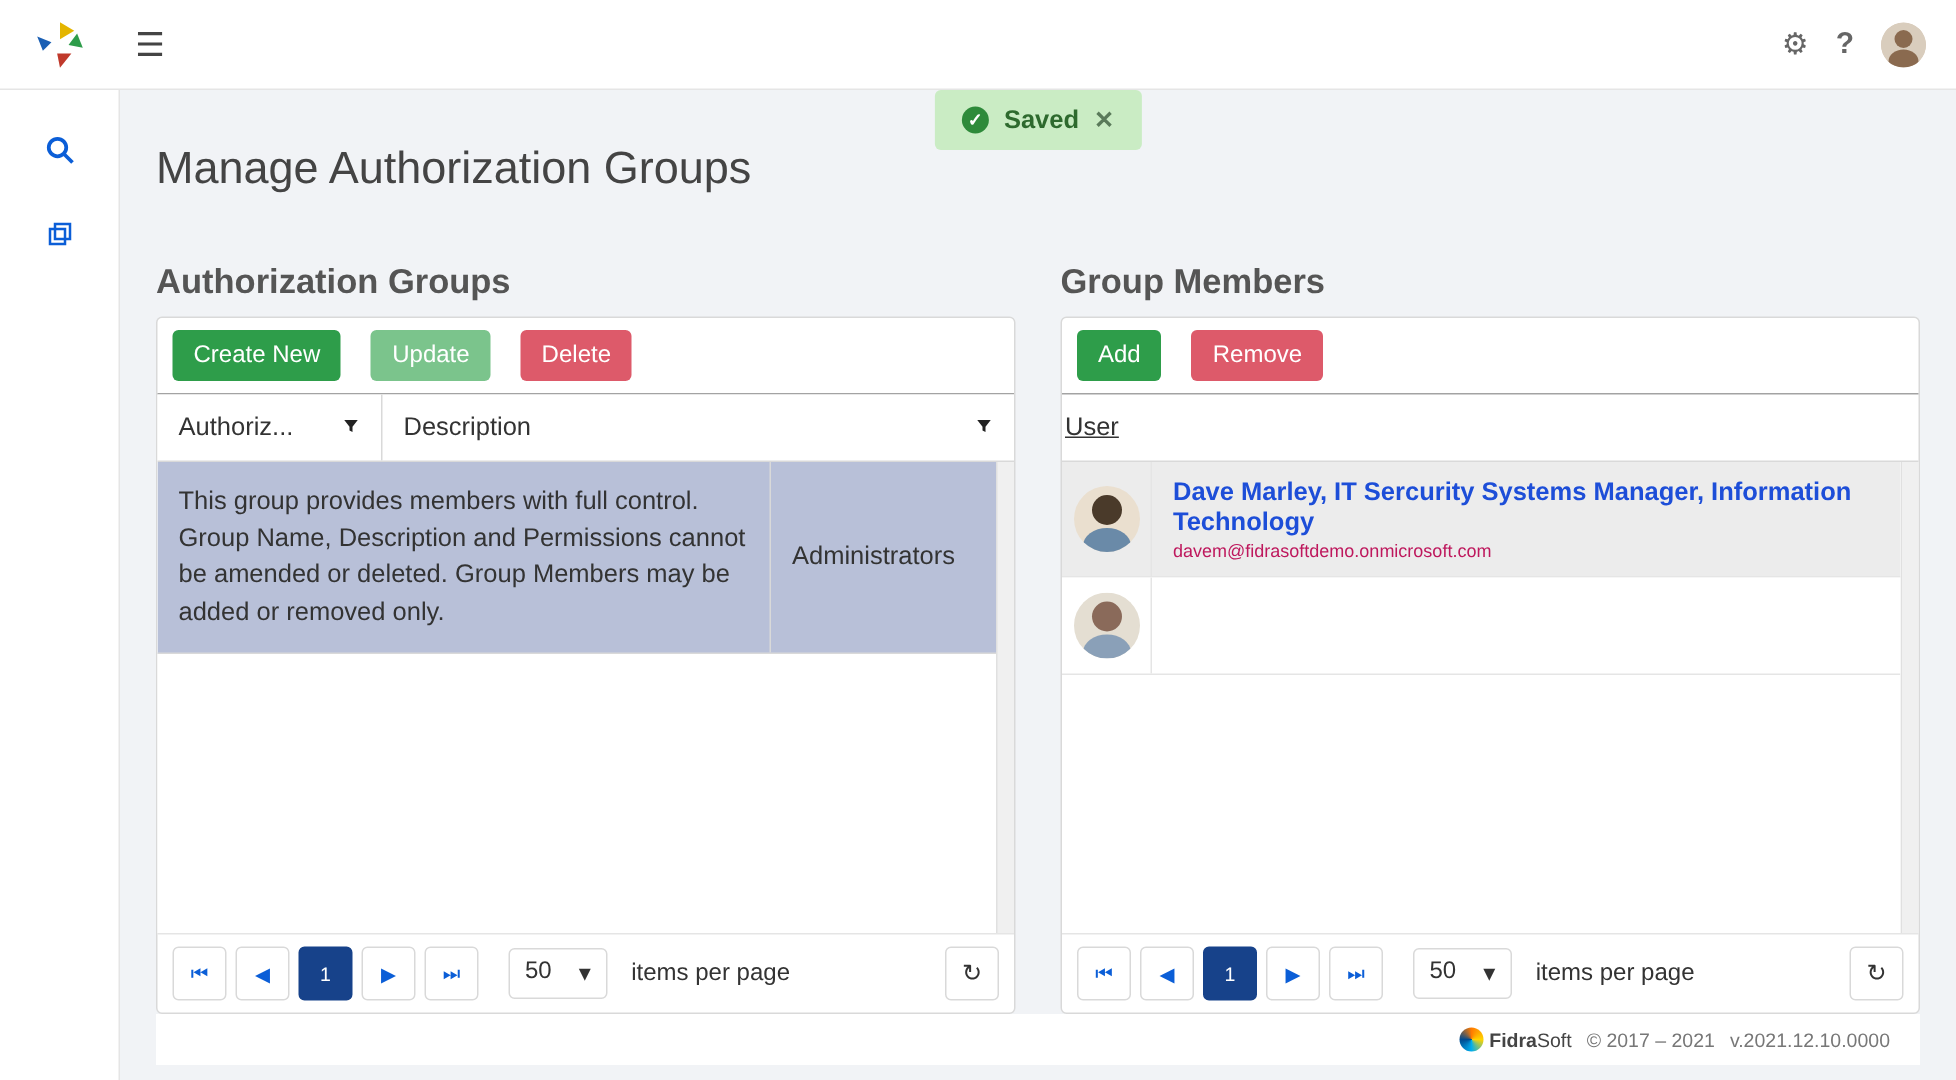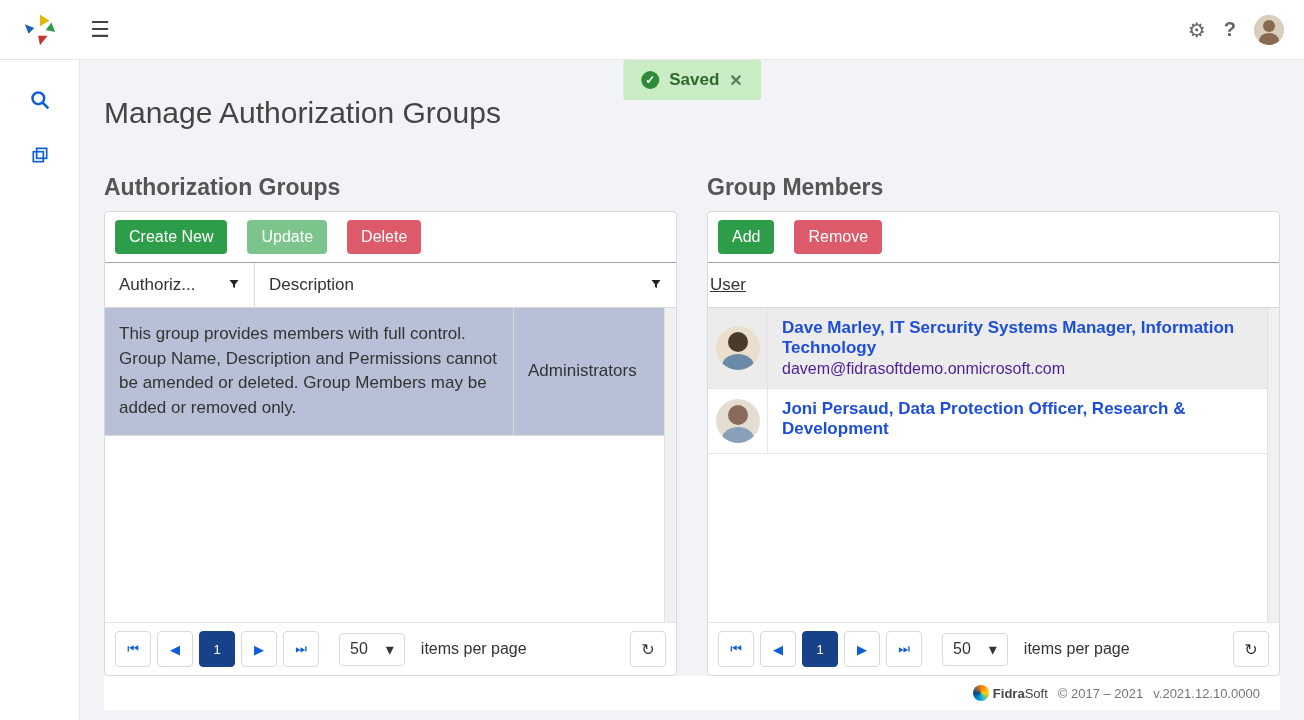--- a/index.html
+++ b/index.html
@@ -156,21 +156,21 @@
     padding:10px 0;
     border-right:1px solid #e5e5e5;
   }
   .member-av {
     width:44px;height:44px;border-radius:50%;
     overflow:hidden;
     display:flex;align-items:center;justify-content:center;
   }
   .member-info { flex:1; padding:10px 14px; }
   .member-name { font-weight:700; font-size:17px; color:#1d4ed8; }
-  .member-email { font-size:16px; color:#4c1d95; margin-top:2px; }
+  .member-email { font-size:12px; color:#be185d; margin-top:2px; }
   .pager {
     display:flex;
     align-items:center;
     padding:8px 10px;
     border-top:1px solid #e5e5e5;
     gap:6px;
     font-size:16px;
     color:#333;
   }
   .pager .pbtn {
@@ -382,21 +382,20 @@
                   <div class="member-av-wrap">
                     <div class="member-av">
                         <svg viewBox="0 0 44 44">
                           <rect width="44" height="44" fill="#e4ded2"></rect>
                           <circle cx="22" cy="16" r="10" fill="#8a6a5a"></circle>
                           <ellipse cx="22" cy="40" rx="16" ry="12" fill="#8aa0b8"></ellipse>
                         </svg>
                       </div>
                   </div>
                   <div class="member-info">
-                    <div class="member-name">Joni Persaud, Data Protection Officer, Research &amp; Development</div>
                   </div>
                 </div>
               </div>
               <div class="scrollbar-fake"></div>
             </div>
             <div class="pager">
               <div class="pbtn">⏮</div>
               <div class="pbtn">◀</div>
               <div class="pbtn active">1</div>
               <div class="pbtn">▶</div>

